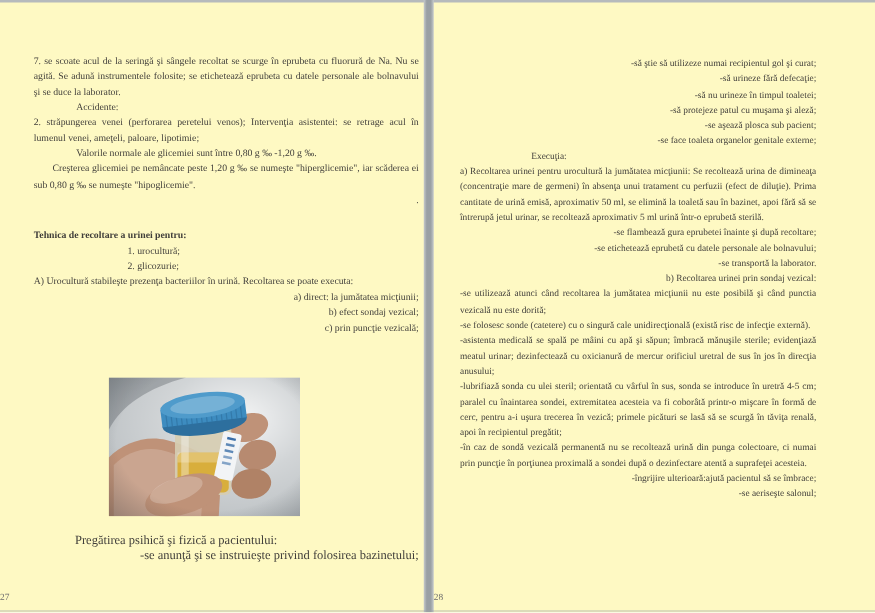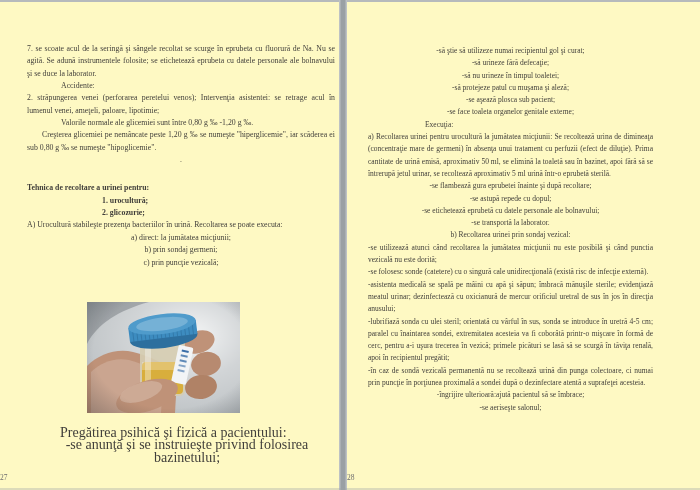--- a/index.html
+++ b/index.html
@@ -14,28 +14,28 @@
   .gutter {
     position:absolute; left:339px; top:0; width:8px; height:490px;
     background:linear-gradient(90deg,#c6cacc 0%,#9aa0a4 30%,#9aa0a4 70%,#c6cacc 100%);
   }
   .page { position:absolute; top:0; height:490px; }
   .page-left  { left:0;   width:339px; }
   .page-right { left:347px; width:353px; }
   .text-flow { position:absolute; }
   .page-left  .text-flow { left:27px; top:43px; width:308px; font-size:7.8px; line-height:12.35px; }
   .page-right .text-flow { left:21px; top:45px; width:285px; font-size:7.5px; line-height:12.3px; }
-  .caption { position:absolute; left:39px; top:427px; width:296px; font-size:14px; line-height:12.35px; }
+  .caption { position:absolute; left:39px; top:427px; width:296px; font-size:10px; line-height:12.35px; }
   .ln { margin:0; }
   .just { text-align:justify; }
-  .plain { text-align:center; }
+  .plain { text-align:right; }
   .ind { text-indent:34px; }
   .ind-sm { text-indent:15px; }
   .ind-21 { text-indent:21px; }
-  .ind-xl { text-indent:75px;font-weight:bold; }
+  .ind-xl { text-indent:75px; }
   .ind-exec { text-indent:57px; }
   .bold { font-weight:bold; }
   .gap-top { margin-top:16px; }
   .pageno {
     position:absolute; bottom:8px; left:0; width:100%;
     text-align:left; font-size:7.5px; color:#6d6d6d;
   }
   .photo-wrap { position:absolute; left:87px; top:302px; width:153px; height:111px; }
   .photo-wrap svg { display:block; }
 </style>
@@ -51,21 +51,21 @@
         <div class="ln ind">Accidente:</div>
         <div class="ln just">2. străpungerea venei (perforarea peretelui venos); Intervenţia asistentei: se retrage acul în lumenul venei, ameţeli, paloare, lipotimie;</div>
         <div class="ln ind">Valorile normale ale glicemiei sunt între 0,80 g ‰ -1,20 g ‰.</div>
         <div class="ln just ind-sm">Creşterea glicemiei pe nemâncate peste 1,20 g ‰ se numeşte "hiperglicemie", iar scăderea ei sub 0,80 g ‰ se numeşte "hipoglicemie".</div>
         <div class="ln plain">.</div>
         <div class="ln bold gap-top">Tehnica de recoltare a urinei pentru:</div>
         <div class="ln ind-xl">1. urocultură;</div>
         <div class="ln ind-xl">2. glicozurie;</div>
         <div class="ln just">A) Urocultură stabileşte prezenţa bacteriilor în urină. Recoltarea se poate executa:</div>
         <div class="ln plain">a) direct: la jumătatea micţiunii;</div>
-        <div class="ln plain">b) prin sondaj germeni;</div>
+        <div class="ln plain">b) efect sondaj vezical;</div>
         <div class="ln plain">c) prin puncţie vezicală;</div>
       </div>
 
     <div class="photo-wrap">
       <svg width="153" height="111" viewBox="0 0 153 111" preserveAspectRatio="none">
         <defs>
           <radialGradient id="pbg-light" cx="0.68" cy="0.3" r="0.85">
             <stop offset="0%" stop-color="#ffffff" stop-opacity="0.85"></stop>
             <stop offset="45%" stop-color="#ffffff" stop-opacity="0.35"></stop>
             <stop offset="100%" stop-color="#ffffff" stop-opacity="0"></stop>
@@ -130,21 +130,20 @@
     <div class="text-flow">
         <div class="ln plain">-să ştie să utilizeze numai recipientul gol şi curat;</div>
         <div class="ln plain">-să urineze fără defecaţie;</div>
         <div class="ln plain">-să nu urineze în timpul toaletei;</div>
         <div class="ln plain">-să protejeze patul cu muşama şi aleză;</div>
         <div class="ln plain">-se aşează plosca sub pacient;</div>
         <div class="ln plain">-se face toaleta organelor genitale externe;</div>
         <div class="ln ind-exec">Execuţia:</div>
         <div class="ln just">a) Recoltarea urinei pentru urocultură la jumătatea micţiunii: Se recoltează urina de dimineaţa (concentraţie mare de germeni) în absenţa unui tratament cu perfuzii (efect de diluţie). Prima cantitate de urină emisă, aproximativ 50 ml, se elimină la toaletă sau în bazinet, apoi fără să se întrerupă jetul urinar, se recoltează aproximativ 5 ml urină într-o eprubetă sterilă.</div>
         <div class="ln plain">-se flambează gura eprubetei înainte şi după recoltare;</div>
-        <div class="ln plain">-se astupă repede cu dopul;</div>
         <div class="ln plain">-se etichetează eprubetă cu datele personale ale bolnavului;</div>
         <div class="ln plain">-se transportă la laborator.</div>
         <div class="ln plain">b) Recoltarea urinei prin sondaj vezical:</div>
         <div class="ln just">-se utilizează atunci când recoltarea la jumătatea micţiunii nu este posibilă şi când punctia vezicală nu este dorită;</div>
         <div class="ln just">-se folosesc sonde (catetere) cu o singură cale unidirecţională (există risc de infecţie externă).</div>
         <div class="ln just">-asistenta medicală se spală pe mâini cu apă şi săpun; îmbracă mănuşile sterile; evidenţiază meatul urinar; dezinfectează cu oxicianură de mercur orificiul uretral de sus în jos în direcţia anusului;</div>
         <div class="ln just">-lubrifiază sonda cu ulei steril; orientată cu vârful în sus, sonda se introduce în uretră 4-5 cm; paralel cu înaintarea sondei, extremitatea acesteia va fi coborâtă printr-o mişcare în formă de cerc, pentru a-i uşura trecerea în vezică; primele picături se lasă să se scurgă în tăviţa renală, apoi în recipientul pregătit;</div>
         <div class="ln just">-în caz de sondă vezicală permanentă nu se recoltează urină din punga colectoare, ci numai prin puncţie în porţiunea proximală a sondei după o dezinfectare atentă a suprafeţei acesteia.</div>
         <div class="ln plain">-îngrijire ulterioară:ajută pacientul să se îmbrace;</div>
         <div class="ln plain">-se aeriseşte salonul;</div>

